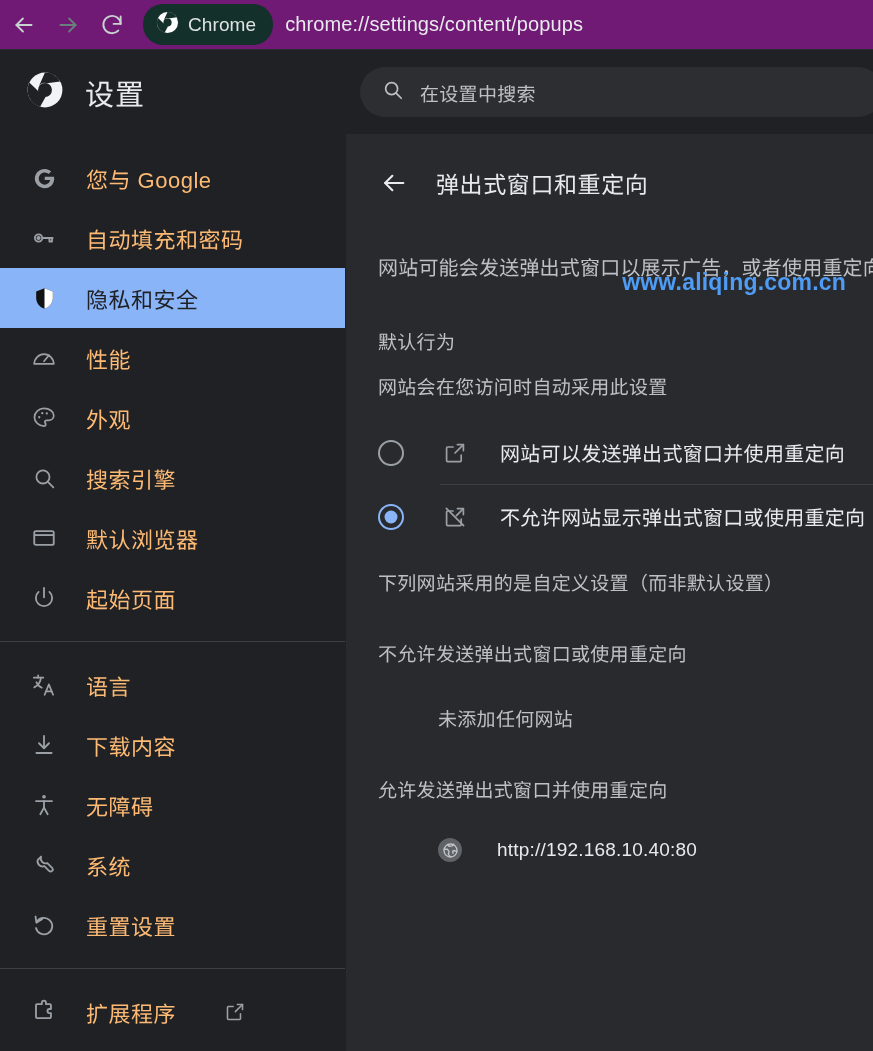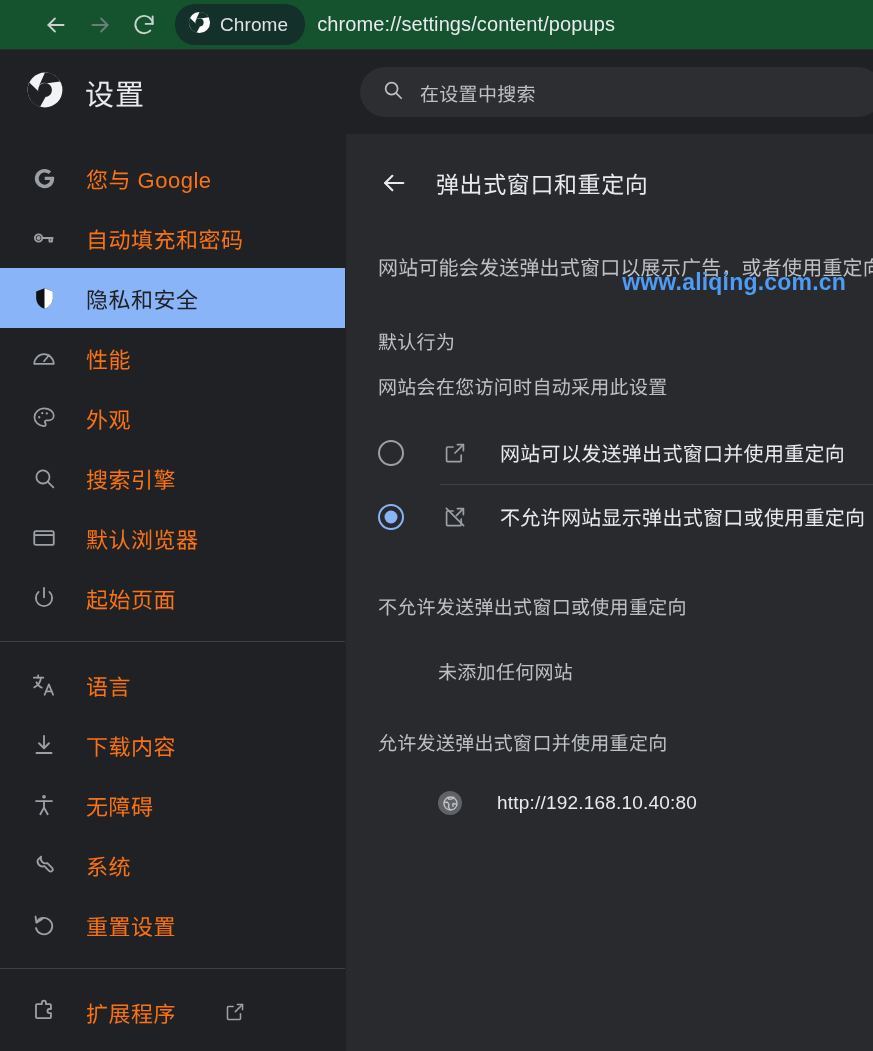--- a/index.html
+++ b/index.html
@@ -7,24 +7,24 @@
     width: 873px;
     height: 1051px;
     overflow: hidden;
     background: #202124;
     font-family: "Liberation Sans", "DejaVu Sans", sans-serif;
   }
 
   
   .browser-bar {
     height: 49px;
-    background: #14532d;
-    display: flex;
-    align-items: center;
-    padding: 0 0 0 34px;
+    background: #701a75;
+    display: flex;
+    align-items: center;
+    padding: 0 0 0 2px;
     gap: 0;
     position: relative;
   }
   .nav-btn {
     width: 44px;
     height: 44px;
     display: flex;
     align-items: center;
     justify-content: center;
     border-radius: 50%;
@@ -118,21 +118,21 @@
     background: #202124;
     padding-top: 14px;
     overflow: hidden;
   }
   .nav-item {
     display: flex;
     align-items: center;
     height: 60px;
     padding-left: 30px;
     gap: 28px;
-    color: #f97316;
+    color: #fdba74;
     font-size: 22px;
     letter-spacing: .5px;
     position: relative;
   }
   .nav-item .ico {
     width: 28px;
     height: 28px;
     display: flex;
     align-items: center;
     justify-content: center;
@@ -595,20 +595,21 @@
               <path d="M14.4 3.6H20.4V9.6"></path>
                 <line x1="19.4" y1="4.6" x2="13.4" y2="10.6"></line>
               <path d="M18.2 14.2v5.4a1 1 0 0 1-1 1H4.6a1 1 0 0 1-1-1V7a1 1 0 0 1 1-1H10"></path>
               <line x1="3.4" y1="3.4" x2="20.6" y2="20.6"></line>
             </svg>
           </span>
           <span class="rlabel">不允许网站显示弹出式窗口或使用重定向</span>
         </div>
       </div>
 
+      <div class="custom-sub">下列网站采用的是自定义设置（而非默认设置）</div>
 
       <div class="group-label">不允许发送弹出式窗口或使用重定向</div>
       <div class="empty-note">未添加任何网站</div>
 
       <div class="group-label">允许发送弹出式窗口并使用重定向</div>
 
       <div class="site-row">
         <span class="favicon">
           <svg width="17" height="17" viewBox="0 0 24 24" fill="none" stroke="#c2c6ca" stroke-width="1.9" stroke-linecap="round" stroke-linejoin="round">
             <circle cx="12" cy="12" r="9.2"></circle>

